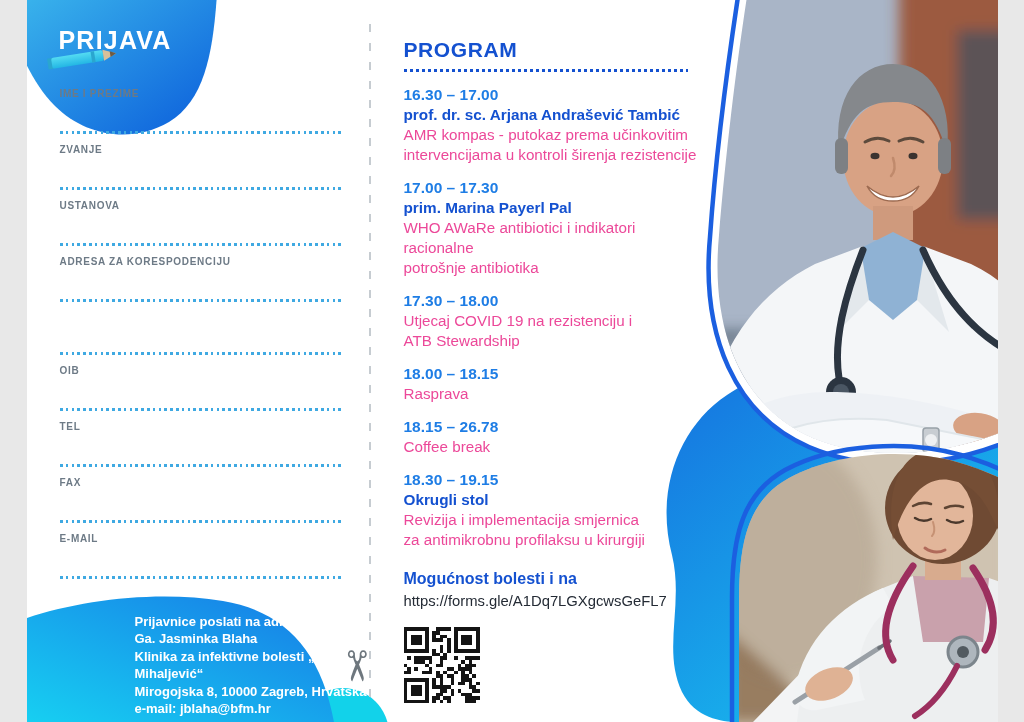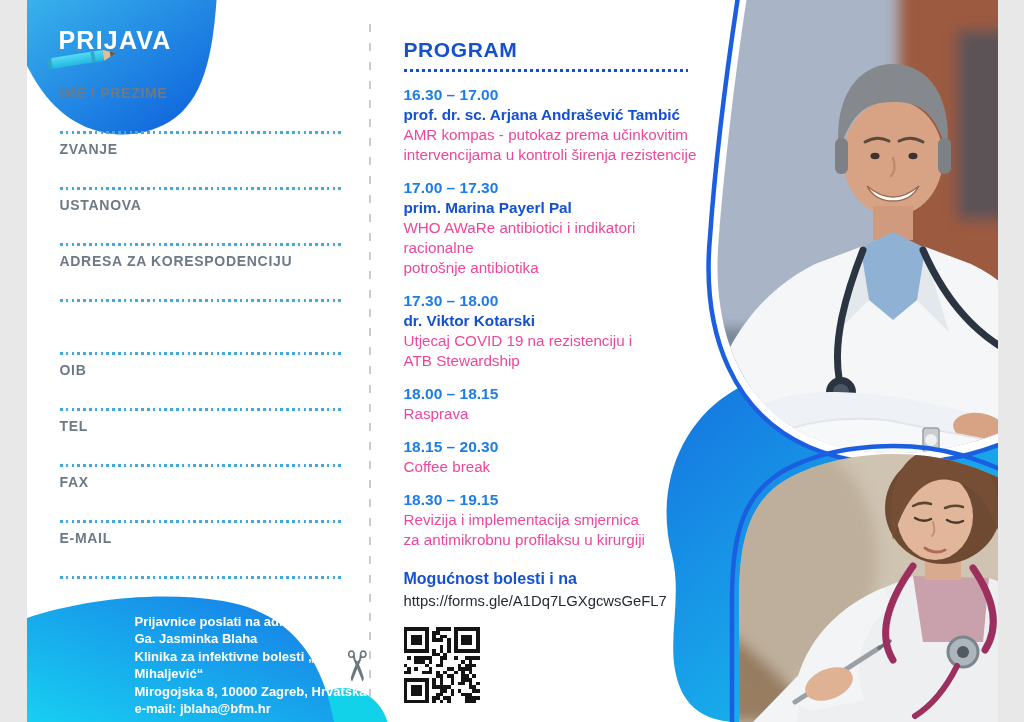--- a/index.html
+++ b/index.html
@@ -12,21 +12,21 @@
   #art{position:absolute;left:0;top:0;width:1024px;height:722px;}
 
   
   .prijava-title{
     position:absolute;left:32px;top:26px;z-index:5;
     font-size:25px;font-weight:800;color:#ffffff;letter-spacing:1.2px;
   }
   .form{position:absolute;left:33px;top:87px;width:281px;z-index:4;}
   .field{margin-bottom:9px;}
   .flabel{
-    font-size:14px;font-weight:bold;color:#6d7a86;letter-spacing:.7px;
+    font-size:10px;font-weight:bold;color:#6d7a86;letter-spacing:.7px;
     line-height:13px;
   }
   .fline{
     height:3px;margin-top:31px;
     background:repeating-linear-gradient(90deg,#3fa9e2 0 2.6px,transparent 2.6px 5.8px);
   }
   .fline.extra{margin-top:50px;}
   .mail-note{
     position:absolute;left:108px;top:613px;width:240px;z-index:5;
     color:#ffffff;font-size:13px;font-weight:bold;line-height:17.4px;
@@ -288,39 +288,39 @@
 
         <div class="session">
           <div class="time">17.00 – 17.30</div>
           <div class="speaker">prim. Marina Payerl Pal</div>
           <div class="topic">WHO AWaRe antibiotici i indikatori racionalne
 potrošnje antibiotika</div>
         </div>
 
         <div class="session">
           <div class="time">17.30 – 18.00</div>
-          <div class="speaker">dr. Viktor Kotarski</div>
           <div class="topic">Utjecaj COVID 19 na rezistenciju i
 ATB Stewardship</div>
         </div>
 
         <div class="session">
           <div class="time">18.00 – 18.15</div>
 
           <div class="topic">Rasprava</div>
         </div>
 
         <div class="session">
-          <div class="time">18.15 – 20.30</div>
+          <div class="time">18.15 – 26.78</div>
 
           <div class="topic">Coffee break</div>
         </div>
 
         <div class="session">
           <div class="time">18.30 – 19.15</div>
+          <div class="speaker">Okrugli stol</div>
           <div class="topic">Revizija i implementacija smjernica
 za antimikrobnu profilaksu u kirurgiji</div>
         </div>
       </div>
 
     <div class="apply">
       <div class="heading">Mogućnost bolesti i na</div>
       <div class="url">https://forms.gle/A1Dq7LGXgcwsGeFL7</div>
       <div id="qr">
           <i class="on"></i>

